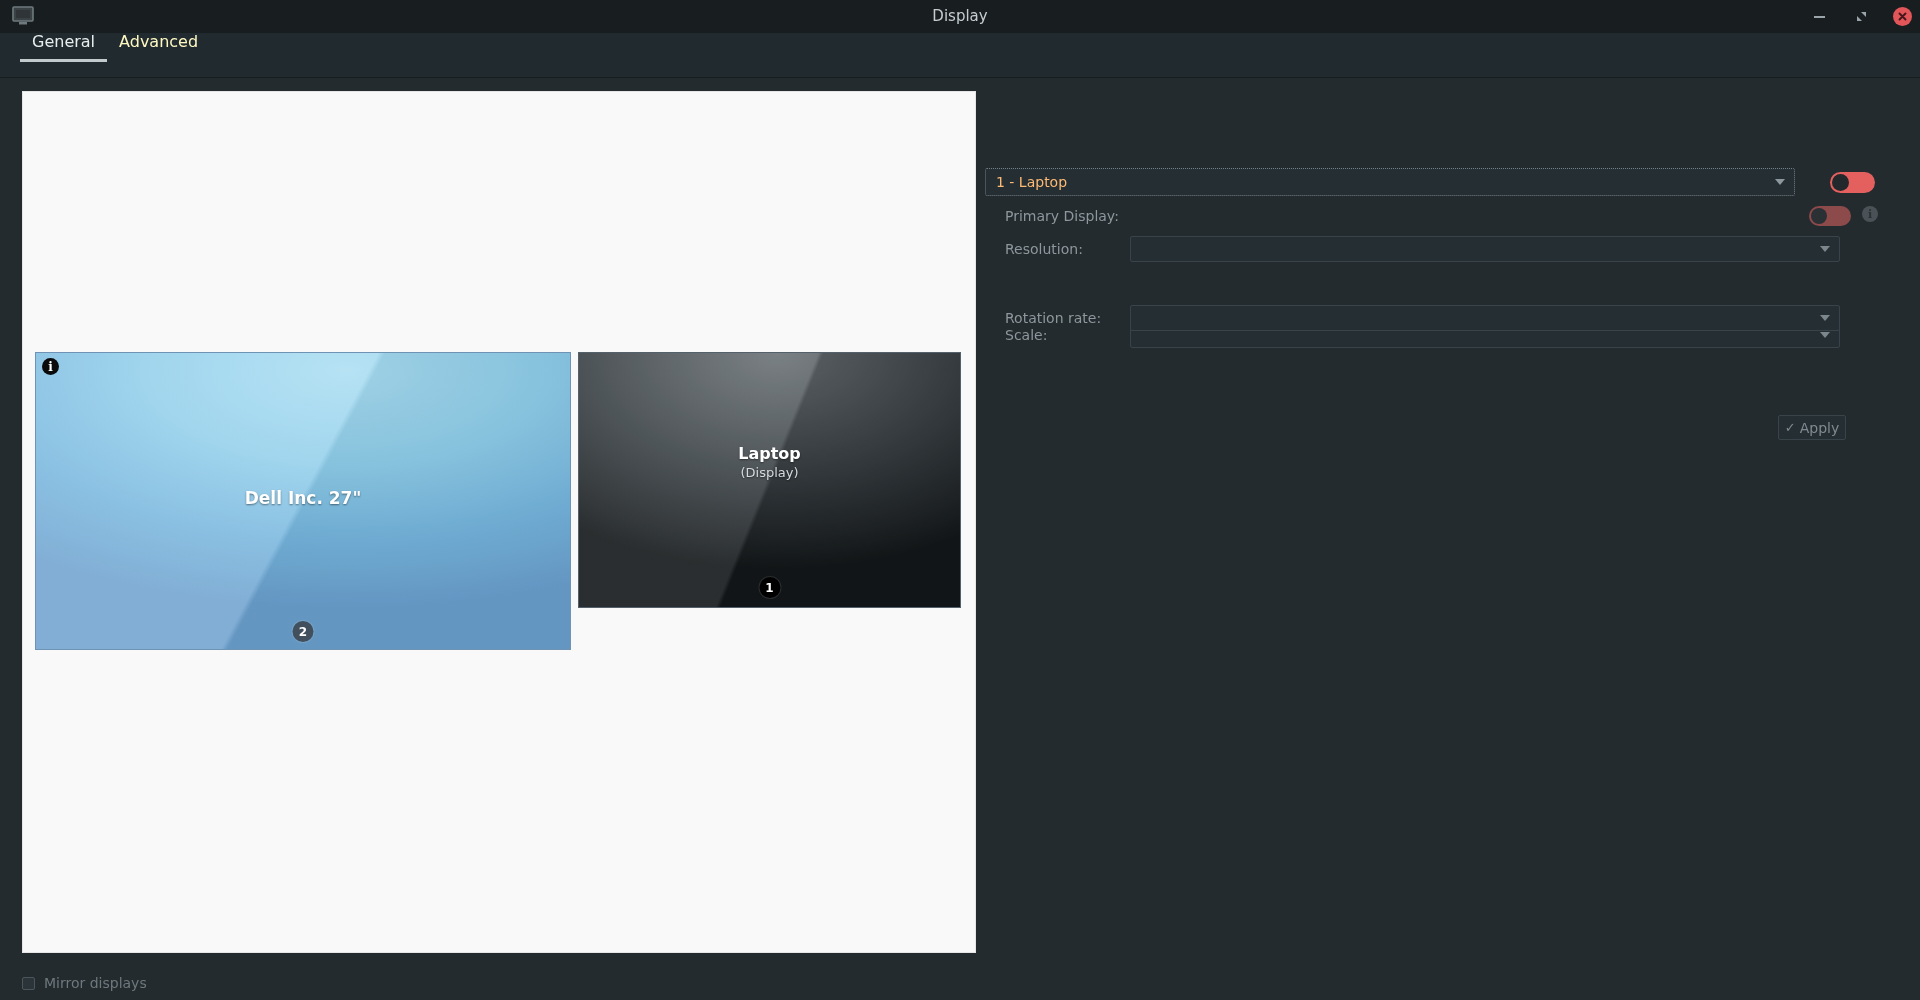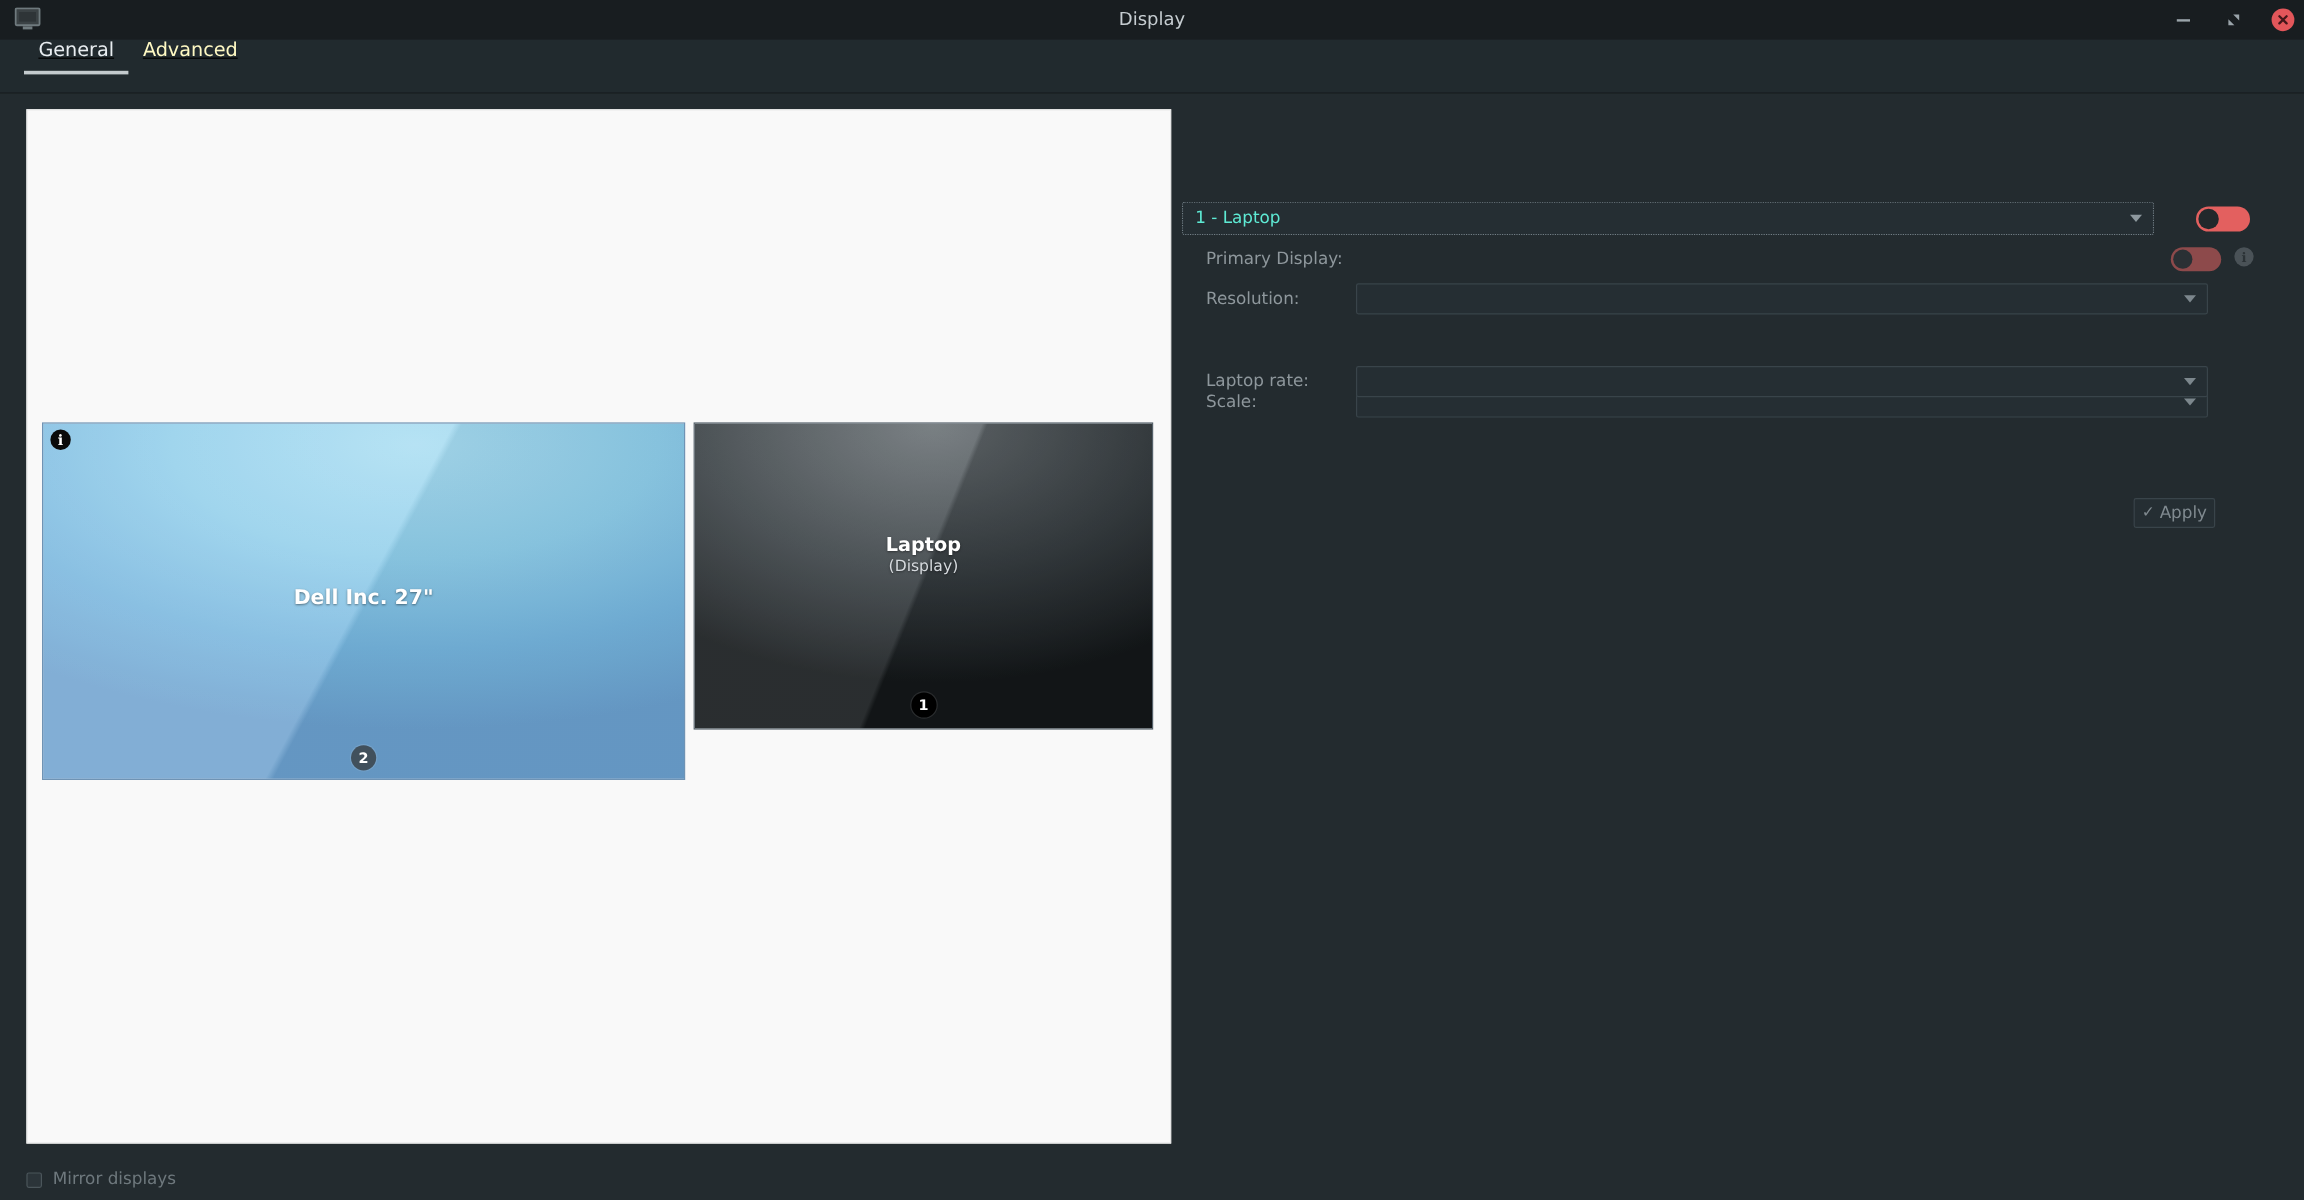--- a/index.html
+++ b/index.html
@@ -41,21 +41,21 @@
   }
   .wb-close svg { display: block; }
 
   
   .tabbar {
     position: absolute; left: 0; top: 33px; width: 1920px; height: 45px;
     background: #212a2e;
   }
   .tabs {
     position: absolute; left: 20px; top: 0; height: 29px;
-    display: flex; align-items: flex-end; text-decoration: underline;
+    display: flex; align-items: flex-end;
   }
   .tab {
     font-size: 16px; padding: 0 12px 11px 12px; cursor: pointer;
     color: #fef9c3; position: relative;
   }
   .tab.active { color: #e8edf0; }
   .tab.active::after {
     content: ""; position: absolute; left: 0; right: 0; bottom: 0;
     height: 3px; background: #c3cacd;
   }
@@ -168,21 +168,21 @@
   }
   .combo .cval {
     position: absolute; left: 10px; top: 50%; transform: translateY(-50%);
     font-size: 14px; color: #cfd6da;
   }
 
   #display-select {
     position: absolute; left: 0; top: 90px; width: 810px; height: 28px;
     border: 1px dotted #737f86;
   }
-  #display-select .cval { color: #5eead4; }
+  #display-select .cval { color: #fdba74; }
   #display-select .caret { border-top-color: #8d989e; }
 
   .toggle {
     position: absolute;
     width: 45px; height: 21px; border-radius: 11px;
     cursor: pointer;
   }
   .toggle .knob {
     position: absolute; top: 2px; left: 2px;
     width: 17px; height: 17px; border-radius: 50%;
@@ -319,21 +319,21 @@
 
     <div class="frow" id="row-scale">
       <span class="flabel">Scale:</span>
       <span class="combo">
         <span class="cval"></span>
         <span class="caret"></span>
       </span>
     </div>
 
     <div class="frow" id="row-refresh">
-      <span class="flabel">Laptop rate:</span>
+      <span class="flabel">Rotation rate:</span>
       <span class="combo">
         <span class="cval"></span>
         <span class="caret"></span>
       </span>
     </div>
 
 
 
     <div id="apply-button">
       <span class="check">✓</span>

